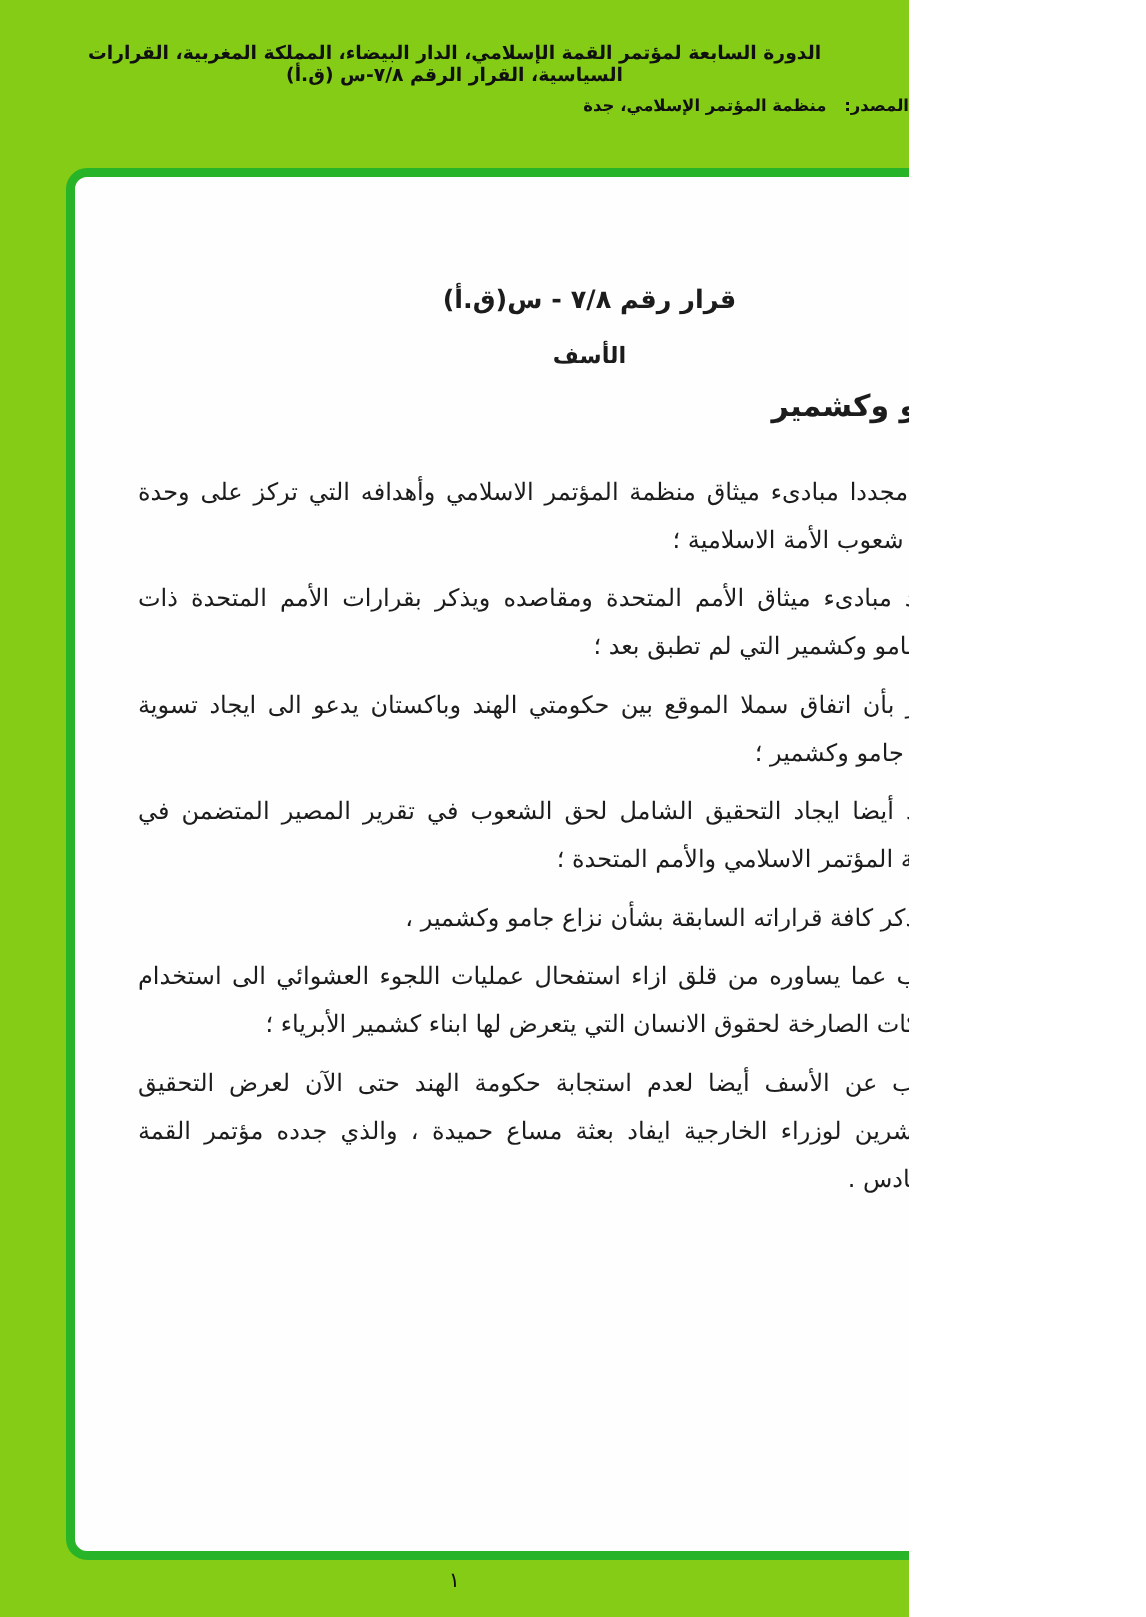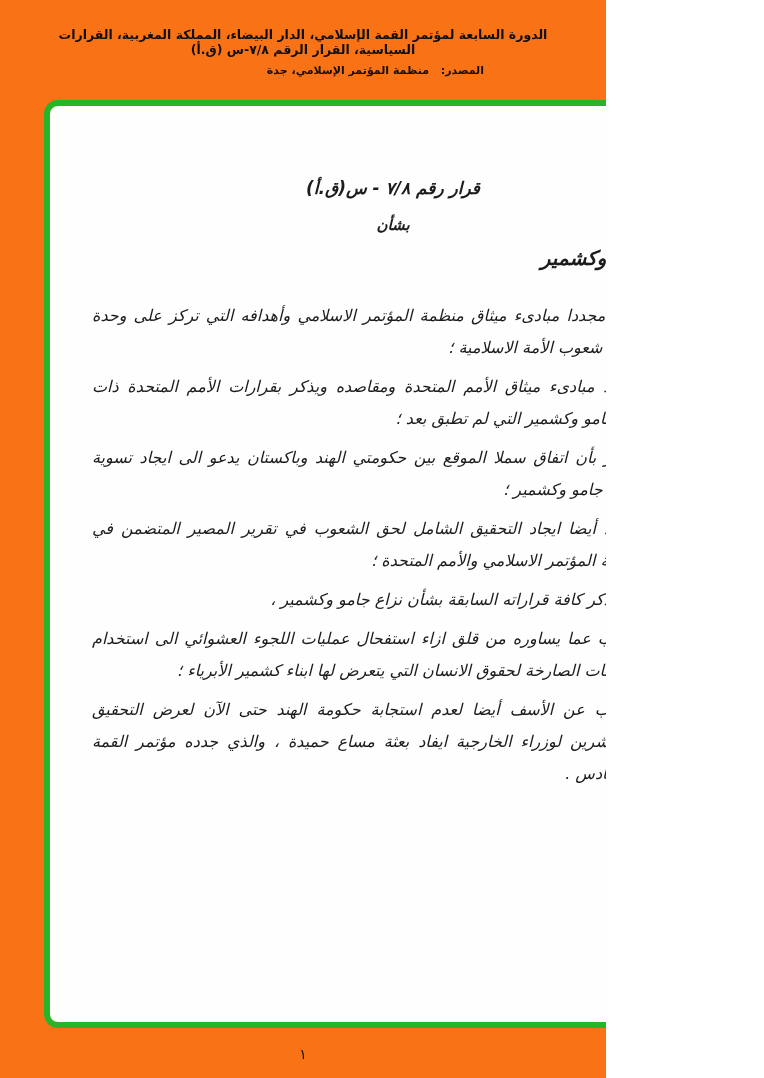--- a/index.html
+++ b/index.html
@@ -5,58 +5,56 @@
   html, body {
     margin: 0;
     padding: 0;
     background: #ffffff;
     font-family: "DejaVu Sans", sans-serif;
   }
   .page {
     position: relative;
     width: 606px;
     height: 1078px;
-    background: #f97316;
+    background: #84cc16;
     overflow: hidden;
   }
   
   .doc-header {
     direction: rtl;
     padding-top: 27px;
     color: #101010;
   }
   .header-line1 {
     text-align: center;
     font-weight: bold;
     font-size: 12.5px;
     letter-spacing: 0.2px;
     padding: 0 40px;
   }
   .header-line2 {
     margin-top: 7px;
-    padding-right: 122px;
     font-size: 11px;
     font-weight: bold;
   }
   .header-line2 .src-label { margin-left: 8px; }
   
   .scan-frame {
     position: absolute;
     left: 44px;
-    top: 100px;
+    top: 112px;
     width: 686px;
     height: 928px;
     box-sizing: border-box;
     border: 6px solid #28b428;
     border-radius: 14px;
     background: #fefefe;
     direction: rtl;
     padding: 72px 30px 0 42px;
     color: #1c1c1c;
-    font-style: italic;
   }
   .doc-title {
     text-align: center;
     font-size: 17px;
     font-weight: bold;
     letter-spacing: 1.5px;
   }
   .doc-subtitle {
     text-align: center;
     font-size: 15px;
@@ -99,21 +97,21 @@
   <header class="doc-header">
     <div class="header-line1">الدورة السابعة لمؤتمر القمة الإسلامي، الدار البيضاء، المملكة المغربية، القرارات السياسية، القرار الرقم ٧/٨-س (ق.أ)</div>
     <div class="header-line2">
       <span class="src-label">المصدر:</span>
       <span class="src-value">منظمة المؤتمر الإسلامي، جدة</span>
     </div>
   </header>
 
   <main class="scan-frame">
     <div class="doc-title">قرار رقم ٧/٨ - س(ق.أ)</div>
-    <div class="doc-subtitle">بشأن</div>
+    <div class="doc-subtitle">الأسف</div>
     <div class="doc-subject">نزاع جامو وكشمير</div>
 
     <div class="doc-body">
       <p>إذ يؤكد مجددا مبادىء ميثاق منظمة المؤتمر الاسلامي وأهدافه التي تركز على وحدة غايات ومصير شعوب الأمة الاسلامية ؛</p>
       <p>وإذ يؤكد مبادىء ميثاق الأمم المتحدة ومقاصده ويذكر بقرارات الأمم المتحدة ذات الصلة بنزاع جامو وكشمير التي لم تطبق بعد ؛</p>
       <p>وإذ يذكر بأن اتفاق سملا الموقع بين حكومتي الهند وباكستان يدعو الى ايجاد تسوية نهائية لمسألة جامو وكشمير ؛</p>
       <p>وإذ يؤكد أيضا ايجاد التحقيق الشامل لحق الشعوب في تقرير المصير المتضمن في ميثاقي منظمة المؤتمر الاسلامي والأمم المتحدة ؛</p>
       <p>وإذ يستذكر كافة قراراته السابقة بشأن نزاع جامو وكشمير ،</p>
       <p>وإذ يعرب عما يساوره من قلق ازاء استفحال عمليات اللجوء العشوائي الى استخدام القوة والانتهاكات الصارخة لحقوق الانسان التي يتعرض لها ابناء كشمير الأبرياء ؛</p>
       <p>وإذ يعرب عن الأسف أيضا لعدم استجابة حكومة الهند حتى الآن لعرض التحقيق الاسلامي العشرين لوزراء الخارجية ايفاد بعثة مساع حميدة ، والذي جدده مؤتمر القمة الاسلامي السادس .</p>

